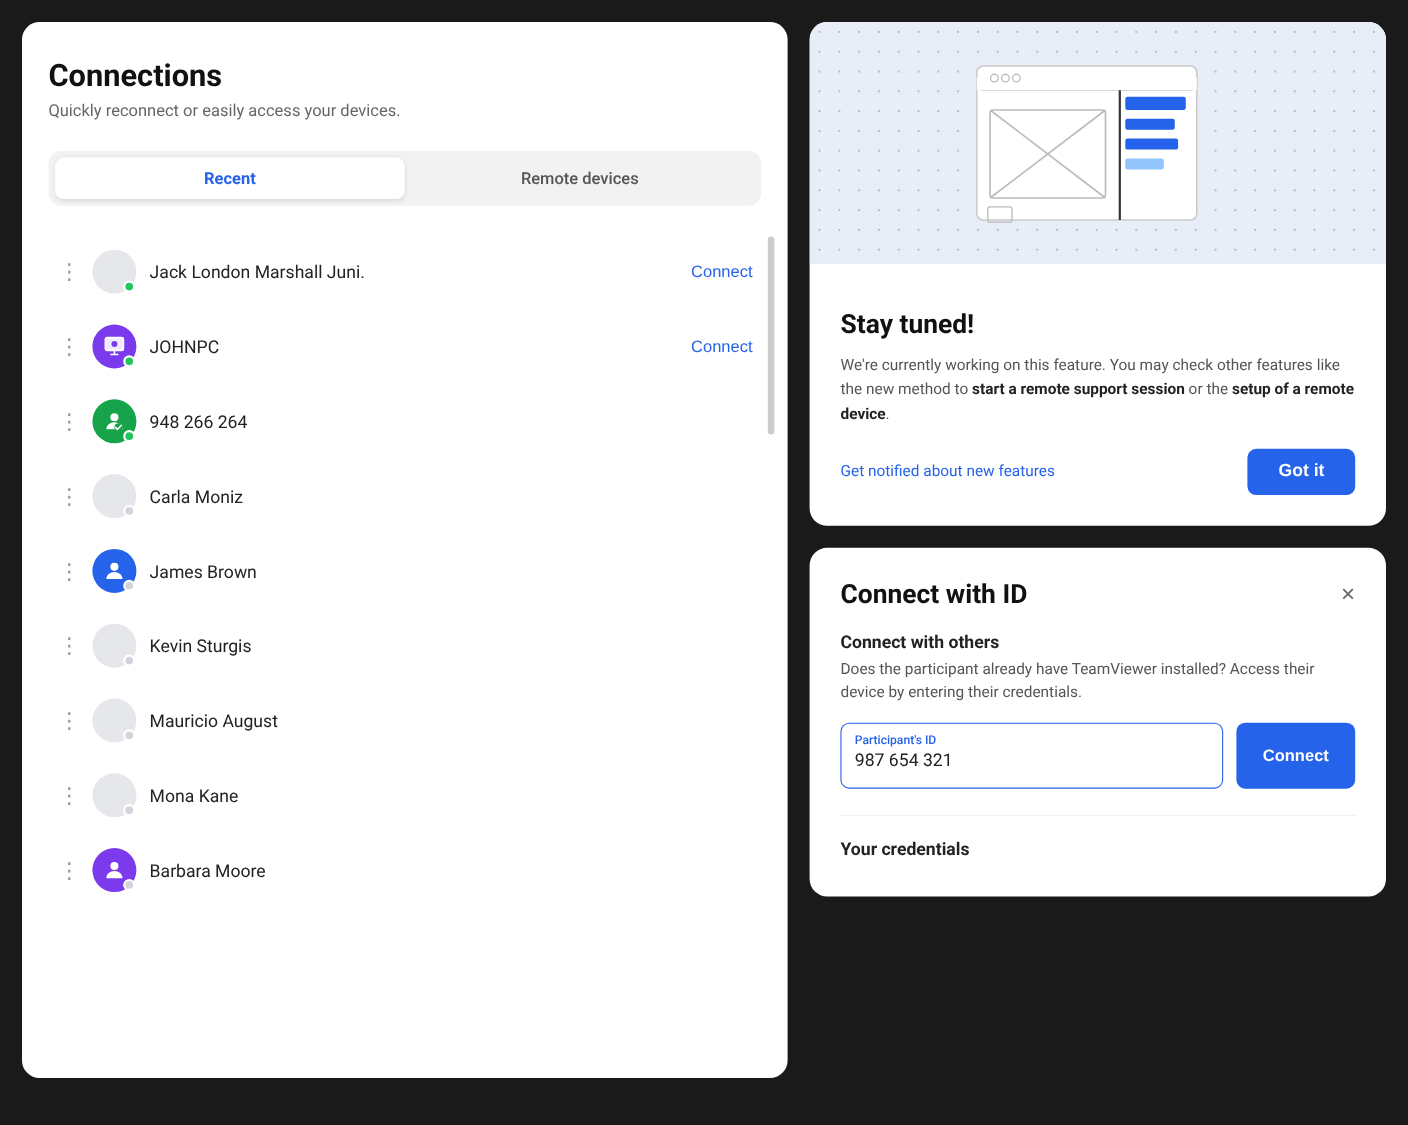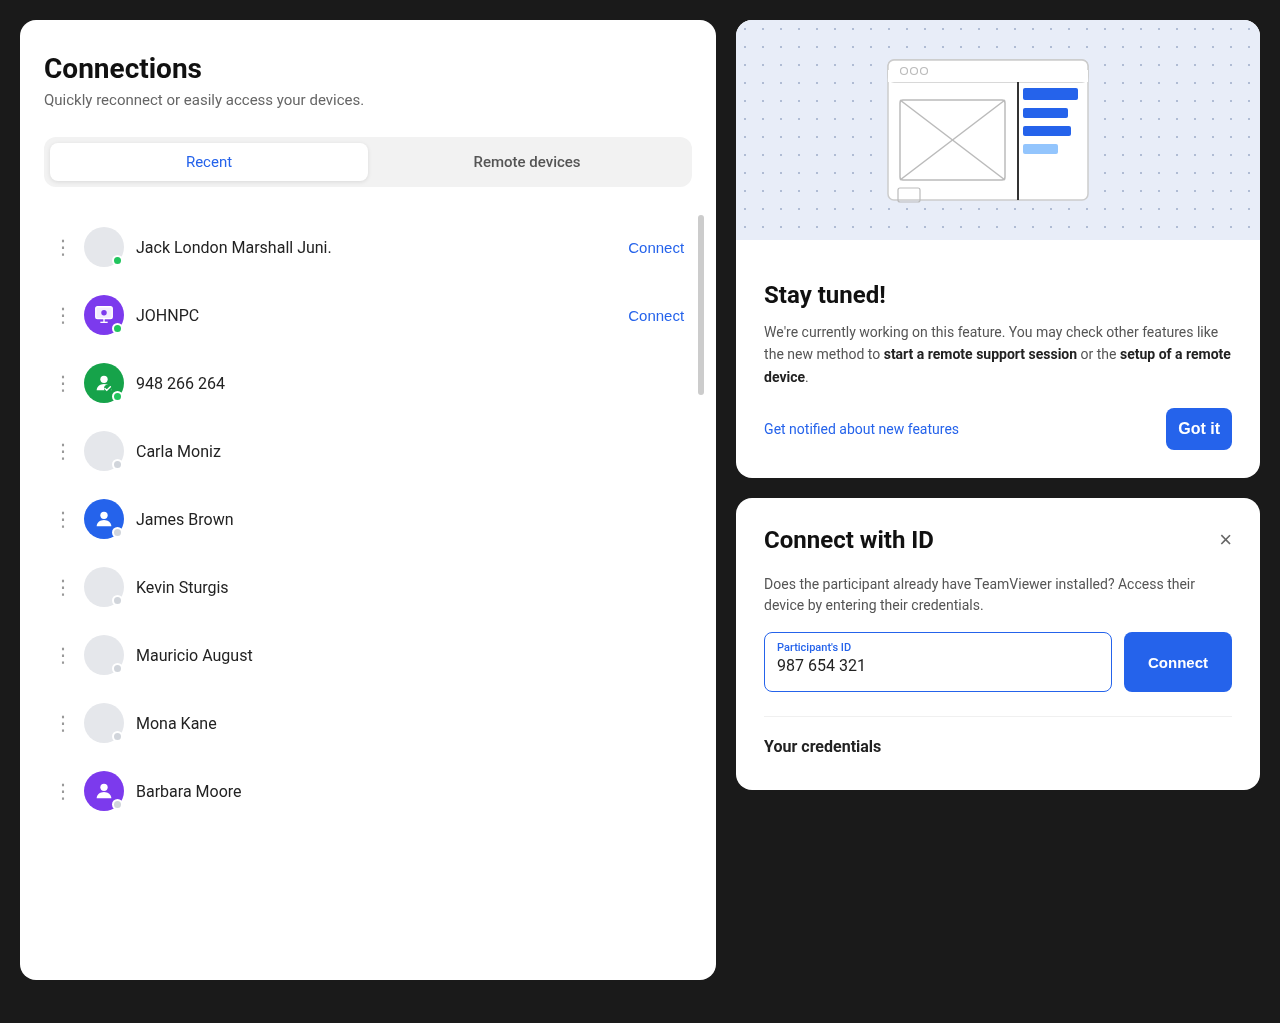--- a/index.html
+++ b/index.html
@@ -52,21 +52,21 @@
       padding: 10px 0;
       border-radius: 8px;
       font-size: 15px;
       font-weight: 500;
       cursor: pointer;
     }
 
     .tab.active {
       background: #fff;
       color: #2563eb;
-      font-weight: 400;
+      font-weight: 700;
       box-shadow: 0 1px 4px rgba(0,0,0,0.1);
     }
 
     .tab.inactive {
       color: #555;
     }
 
     
     .connections-list {
       display: flex;
@@ -233,21 +233,21 @@
       font-size: 14px;
       cursor: pointer;
       text-decoration: none;
     }
 
     .got-it-btn {
       background: #2563eb;
       color: #fff;
       border: none;
       border-radius: 8px;
-      padding: 12px 12px;
+      padding: 12px 28px;
       font-size: 16px;
       font-weight: 600;
       cursor: pointer;
     }
 
     
     .connect-id-card {
       padding: 28px;
     }
 
@@ -528,20 +528,21 @@
       <button class="got-it-btn">Got it</button>
     </div>
   </div>
 
   <div class="card connect-id-card">
     <div class="connect-id-header">
       <h2 class="connect-id-title">Connect with ID</h2>
       <button class="close-btn">×</button>
     </div>
 
+    <p class="section-title">Connect with others</p>
     <p class="section-desc">Does the participant already have TeamViewer installed? Access their device by entering their credentials.</p>
 
     <div class="input-row">
       <div class="input-wrapper">
         <div class="input-label">Participant's ID</div>
         <div class="input-value">987 654 321</div>
       </div>
       <button class="connect-id-btn">Connect</button>
     </div>
 

